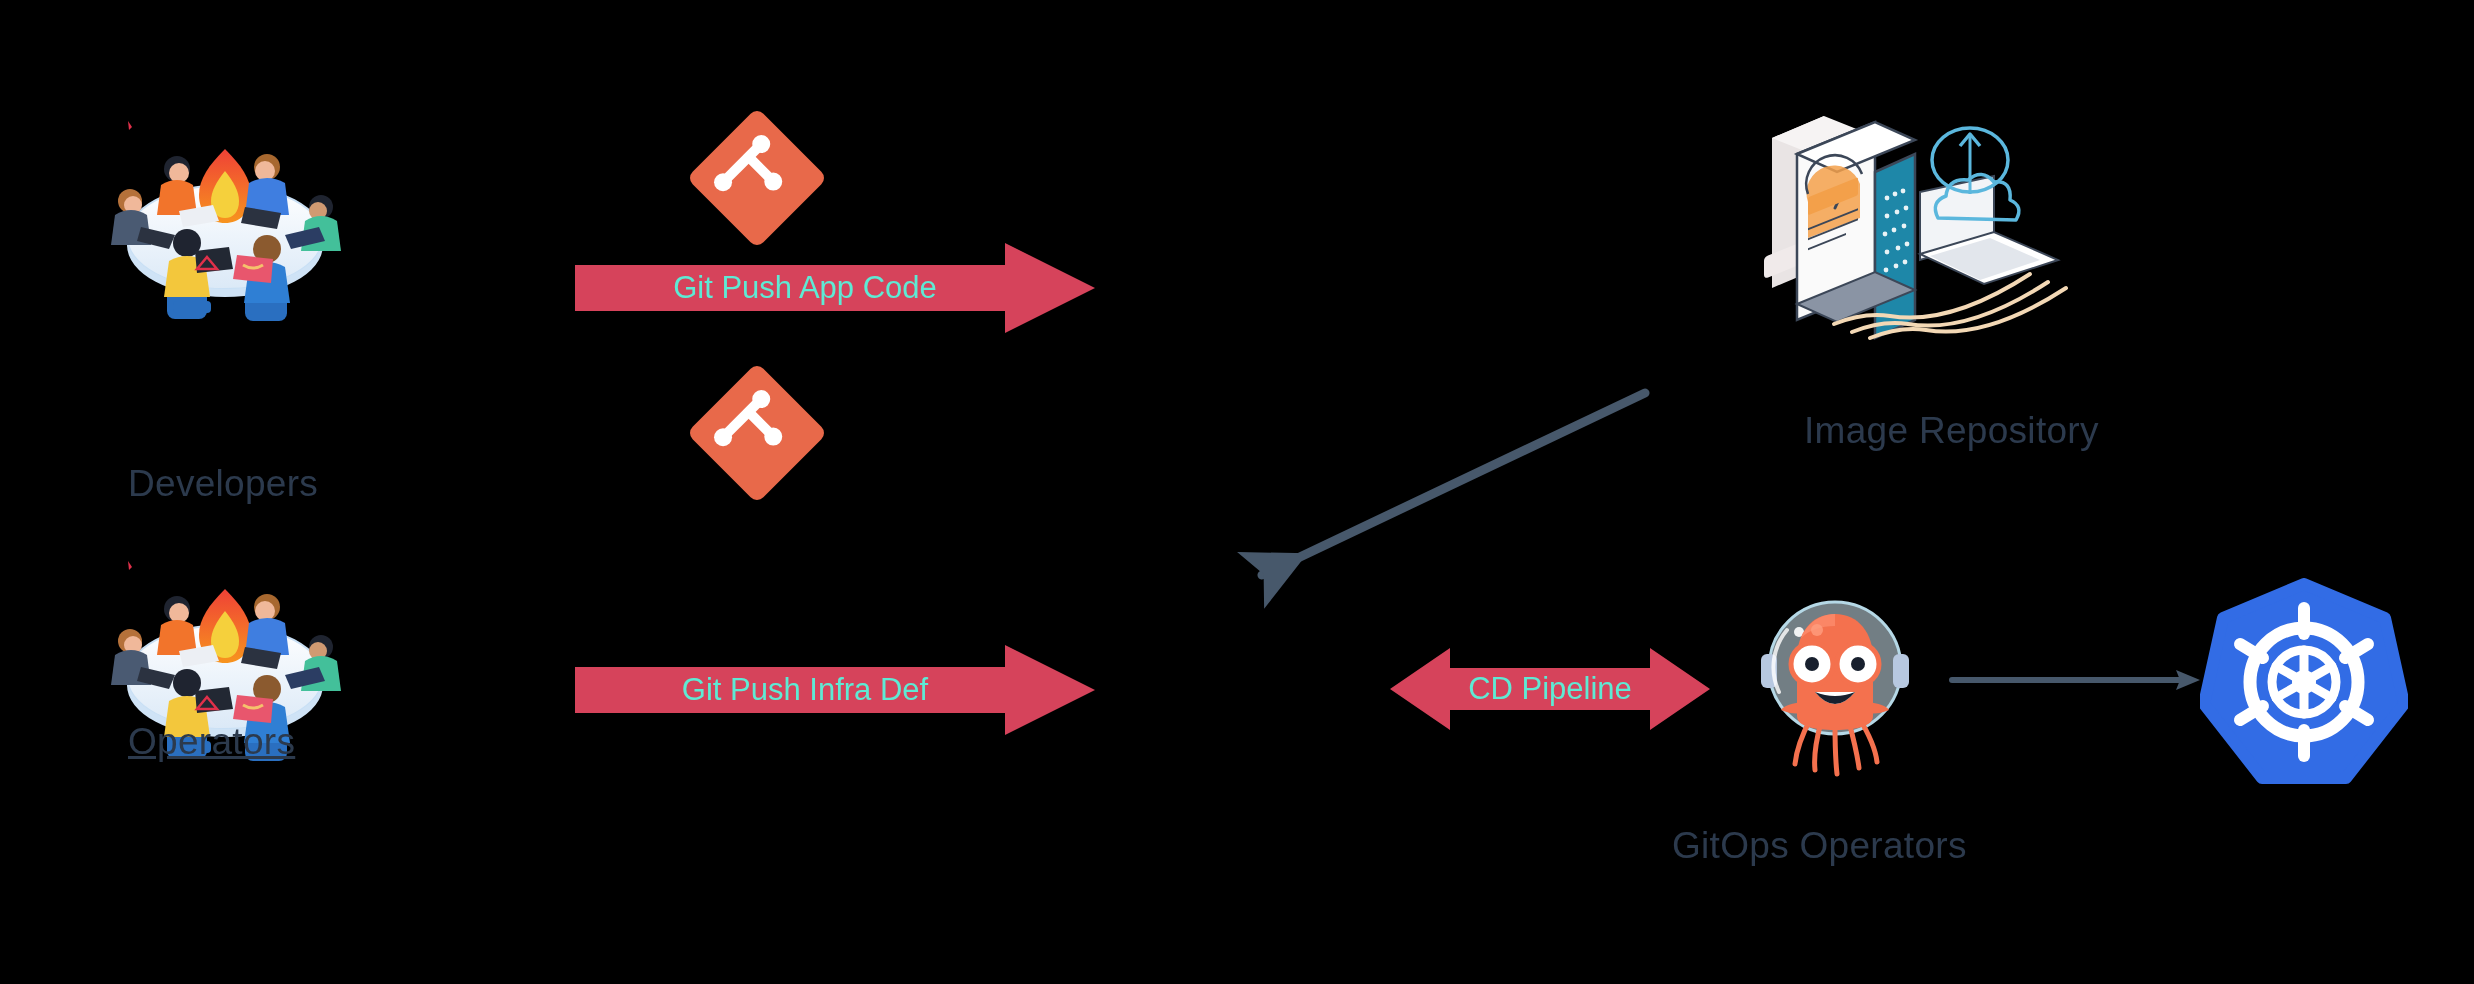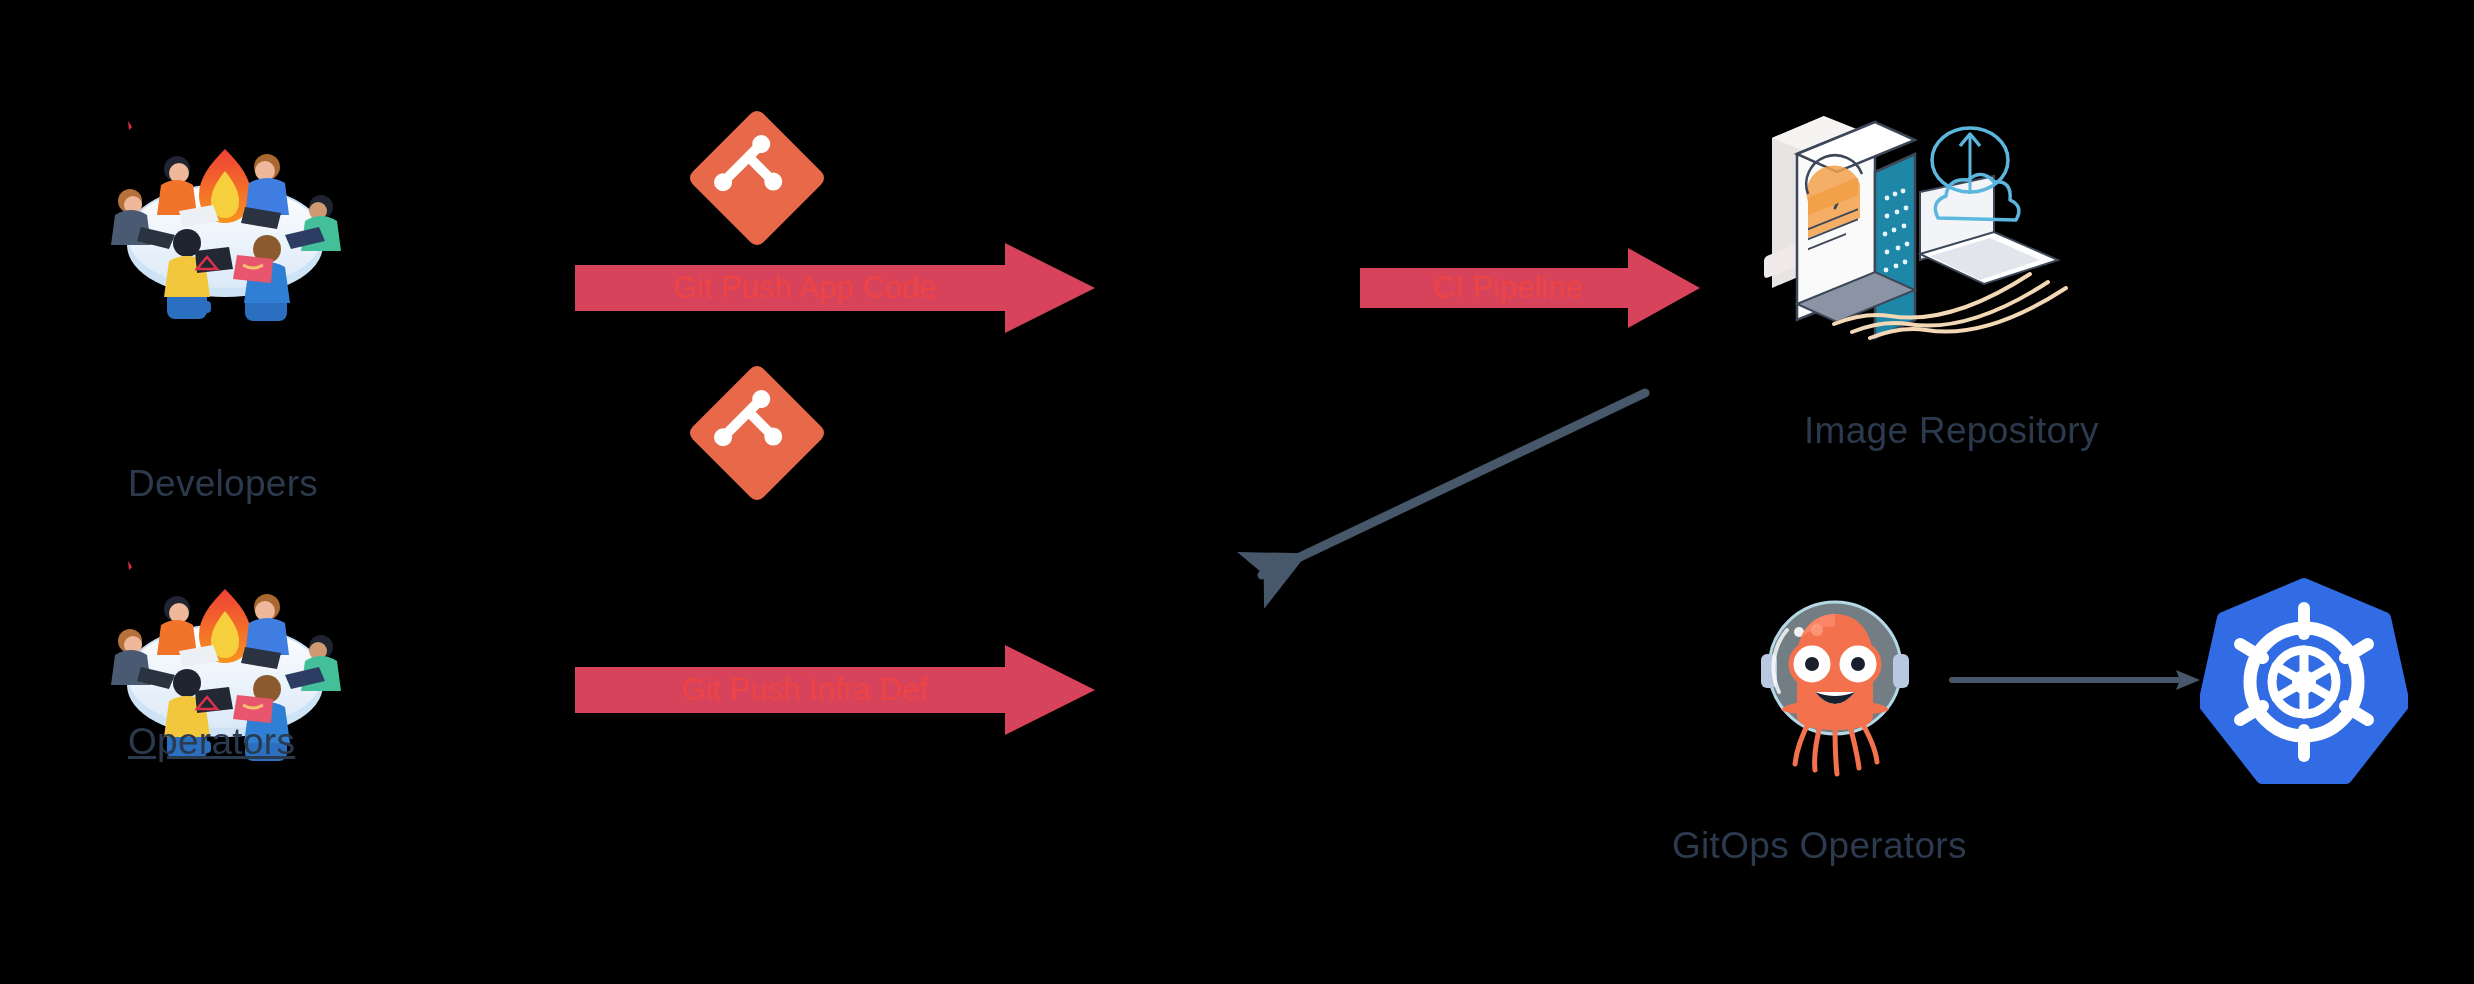--- a/index.html
+++ b/index.html
@@ -31,21 +31,21 @@
   .block-arrow {
     position: absolute;
     display: flex;
     align-items: center;
     justify-content: center;
   }
   .block-arrow svg { position: absolute; inset: 0; width: 100%; height: 100%; }
   .block-arrow .arrow-text {
     position: relative;
     z-index: 2;
-    color: #ef4444;
+    color: #5eead4;
     font-size: 31px;
     font-weight: 400;
     white-space: nowrap;
     font-family: "Liberation Sans", sans-serif;
   }
 
   
   .thin-arrow { position: absolute; }
   .thin-arrow svg { display: block; overflow: visible; }
 
@@ -158,26 +158,20 @@
       <g transform="rotate(45 71 71)" fill="#ffffff">
         <rect x="45" y="44" width="10" height="54" rx="5"></rect>
         <circle cx="50" cy="44" r="9"></circle>
         <circle cx="50" cy="98" r="9"></circle>
         <circle cx="85" cy="62" r="9"></circle>
         <rect x="50" y="57" width="36" height="10" rx="5"></rect>
       </g>
     </svg>
   </div>
 
-  <div class="block-arrow" style="left:1360px; top:248px; width:340px; height:80px;">
-    <svg viewBox="0 0 340 80" preserveAspectRatio="none" xmlns="http://www.w3.org/2000/svg">
-      <path d="M0 20 H268 V0 L340 40 L268 80 V60 H0 Z" fill="#D6435B"></path>
-    </svg>
-    <span class="arrow-text" style="transform:translateX(-22px)">CI Pipeline</span>
-  </div>
 
   <div class="repo-illus" style="left:1742px; top:98px;">
     <svg width="330" height="250" viewBox="0 0 330 250" xmlns="http://www.w3.org/2000/svg">
 
       <path d="M30 40 l52 -22 l0 150 l-52 22 z" fill="#e9e4e4"></path>
       <path d="M30 40 l52 -22 l40 16 l-52 22 z" fill="#f6f3f3"></path>
       <path d="M82 56 l40 -16 l0 150 l-40 16 z" fill="#ddd9d9"></path>
       <rect x="22" y="168" width="72" height="22" rx="4" fill="#f0eaea" transform="skewY(-22)"></rect>
 
       <path d="M55 56 l78 -32 l0 166 l-78 32 z" fill="#fafafa" stroke="#3c4758" stroke-width="2.5"></path>
@@ -315,20 +309,26 @@
       <g transform="rotate(45 71 71)" fill="#ffffff">
         <rect x="45" y="44" width="10" height="54" rx="5"></rect>
         <circle cx="50" cy="44" r="9"></circle>
         <circle cx="50" cy="98" r="9"></circle>
         <circle cx="85" cy="62" r="9"></circle>
         <rect x="50" y="57" width="36" height="10" rx="5"></rect>
       </g>
     </svg>
   </div>
 
+  <div class="block-arrow" style="left:1390px; top:648px; width:320px; height:82px;">
+    <svg viewBox="0 0 320 82" preserveAspectRatio="none" xmlns="http://www.w3.org/2000/svg">
+      <path d="M0 41 L60 0 V20 H260 V0 L320 41 L260 82 V62 H60 V82 Z" fill="#D6435B"></path>
+    </svg>
+    <span class="arrow-text">CD Pipeline</span>
+  </div>
 
   <div class="octo" style="left:1745px; top:596px;">
     <svg width="180" height="190" viewBox="0 0 180 190" xmlns="http://www.w3.org/2000/svg">
 
       <circle cx="90" cy="72" r="66" fill="#cfe6f0" opacity="0.55"></circle>
       <circle cx="90" cy="72" r="66" fill="none" stroke="#b5d8e6" stroke-width="3"></circle>
 
       <rect x="16" y="58" width="16" height="34" rx="6" fill="#b7c8e0"></rect>
       <rect x="148" y="58" width="16" height="34" rx="6" fill="#b7c8e0"></rect>
 

